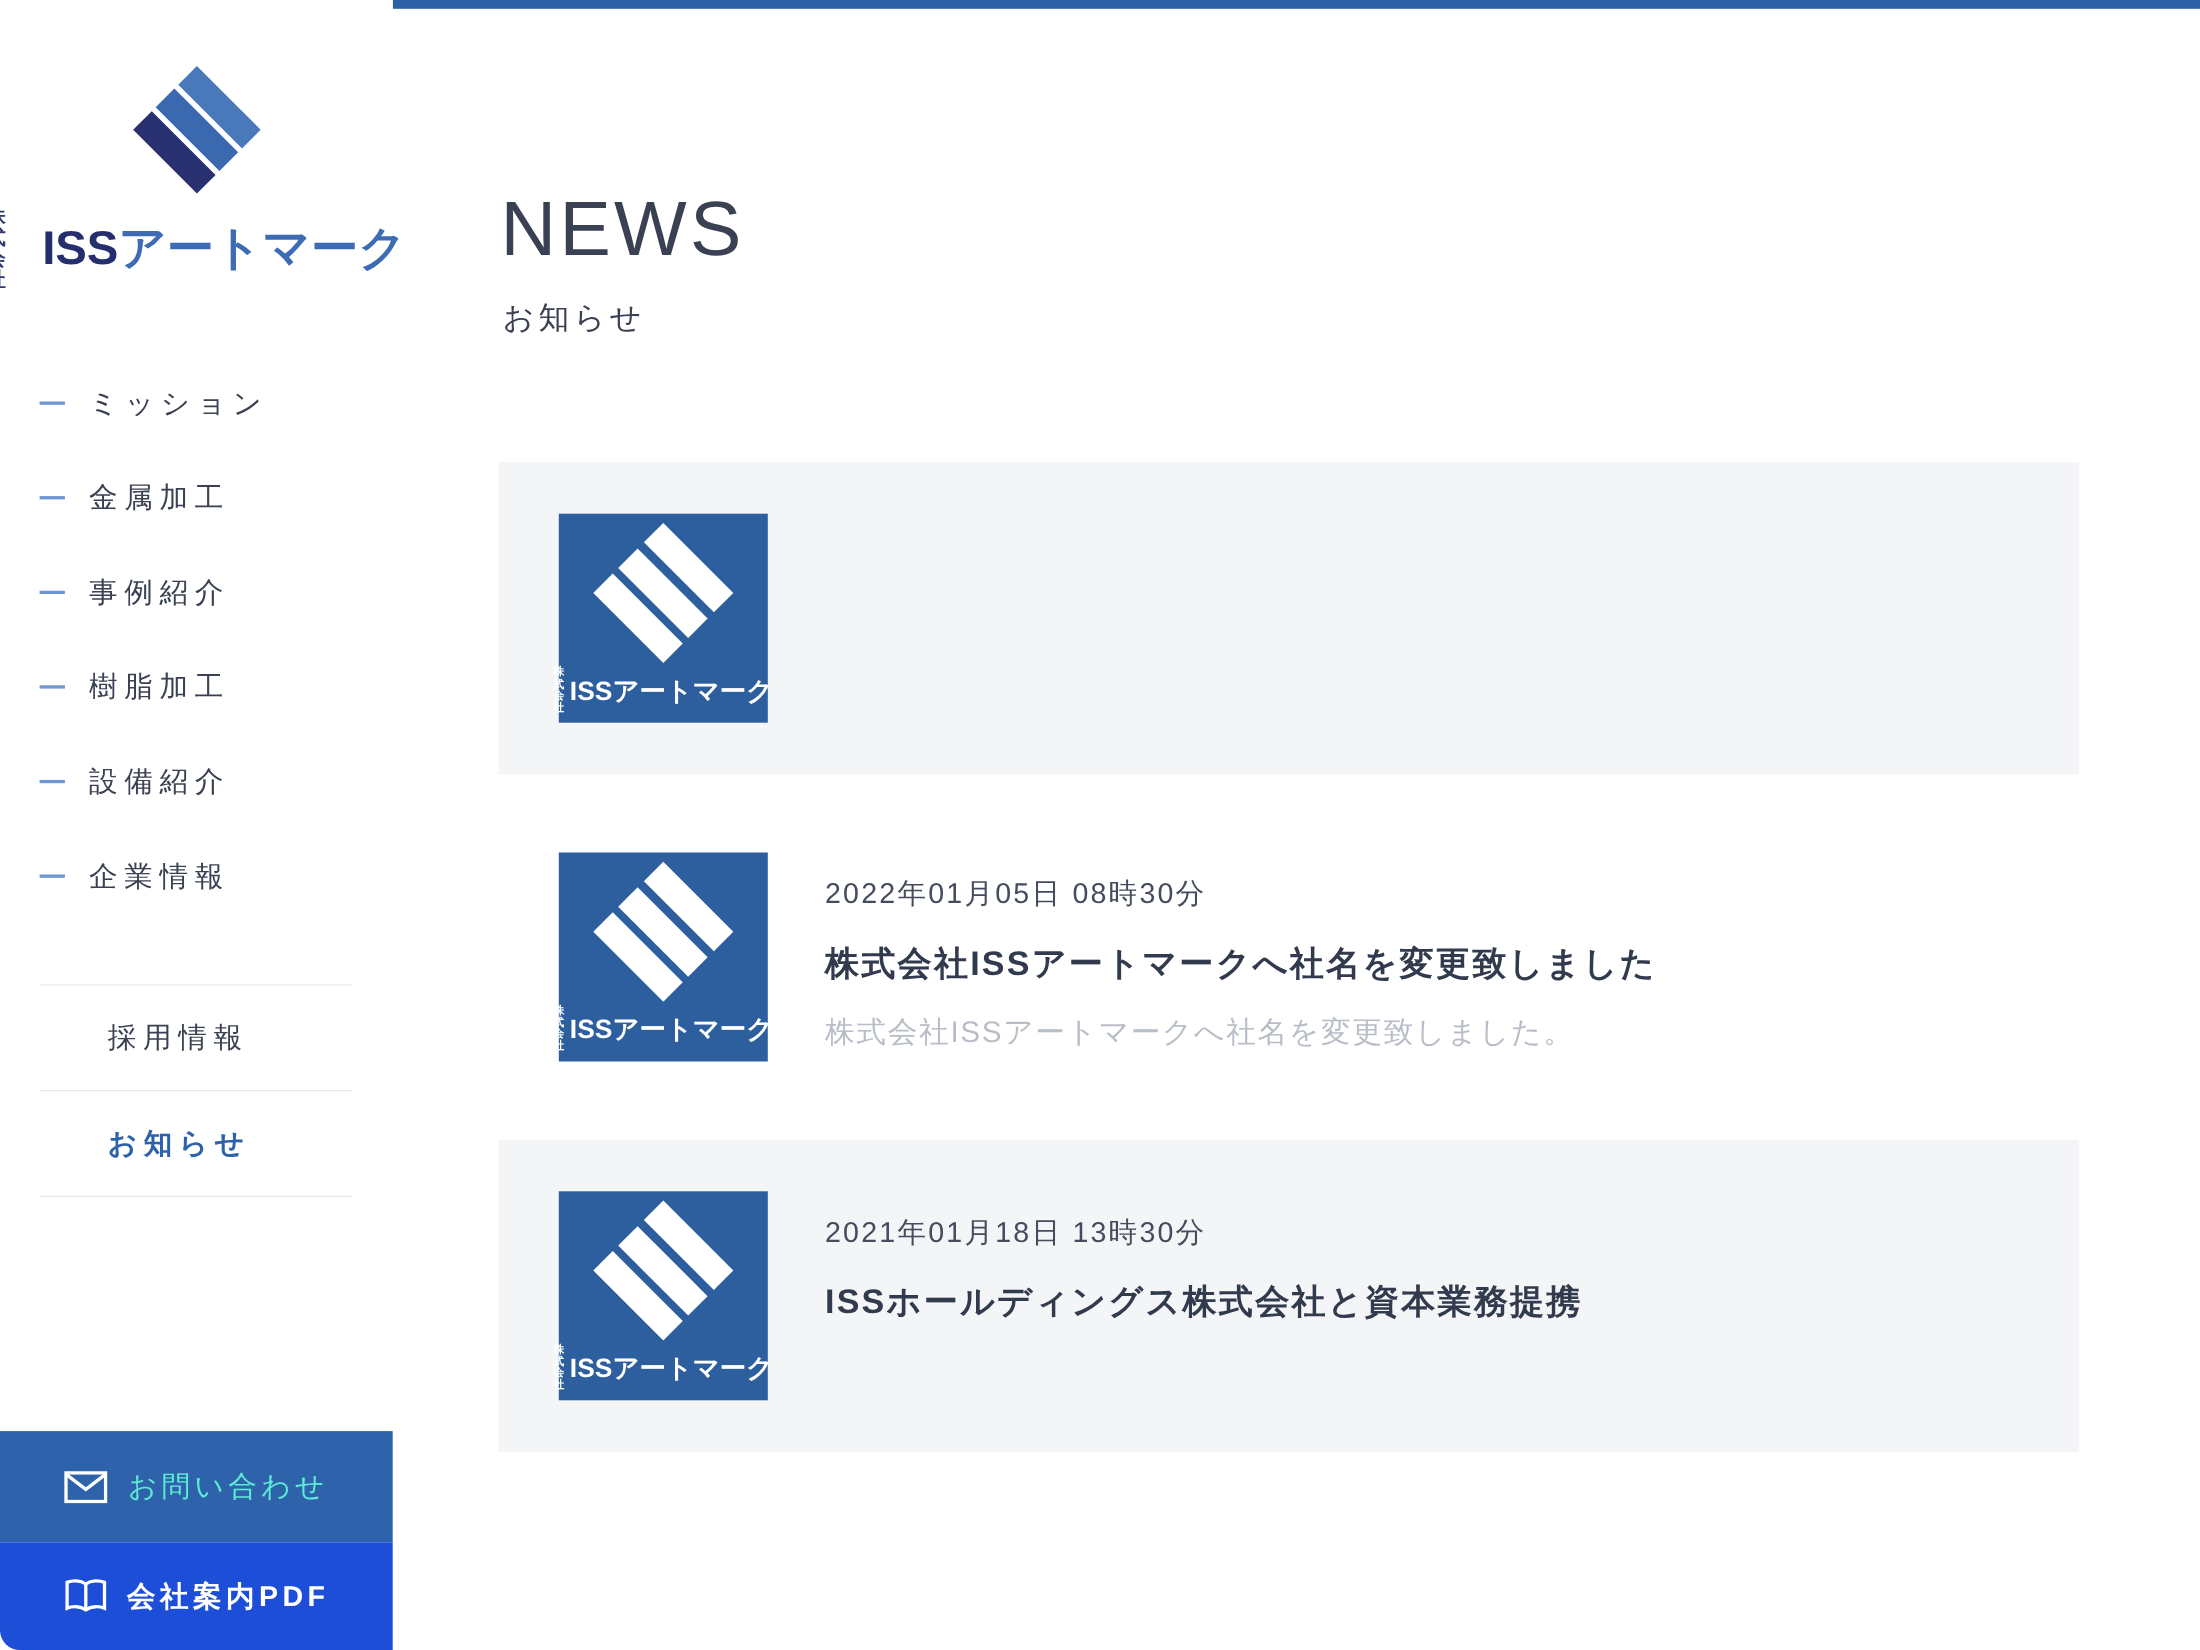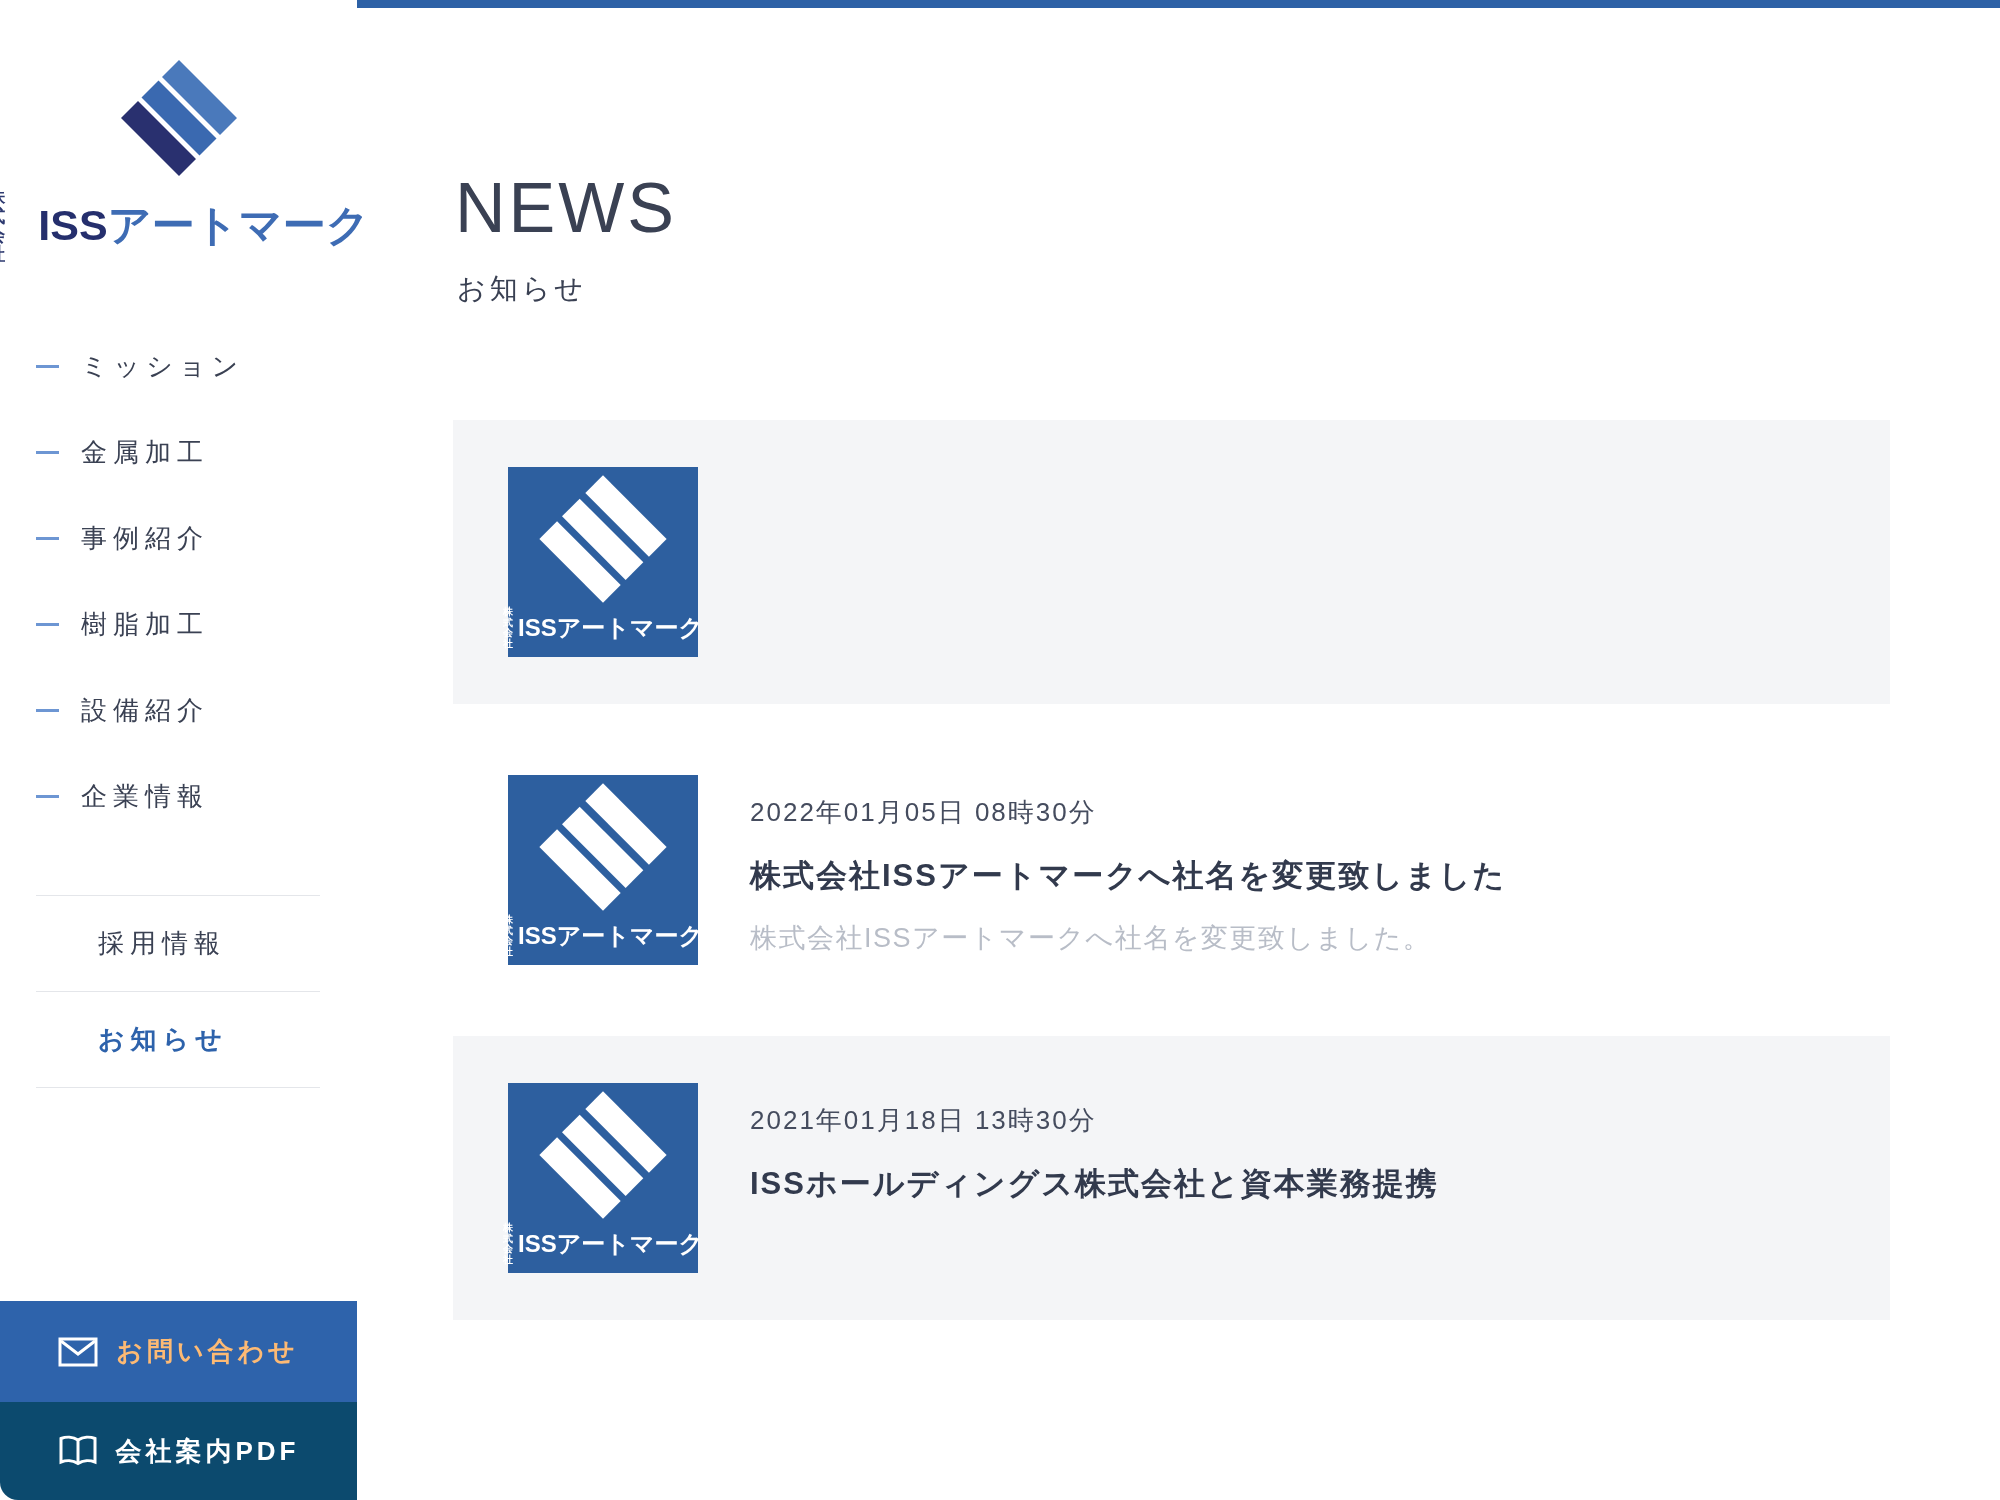--- a/index.html
+++ b/index.html
@@ -29,22 +29,22 @@
   .nav-item{height:86px;display:flex;align-items:center;cursor:pointer;}
   .nav-dash{width:23px;height:3px;background:#6d96d3;margin-left:36px;flex:0 0 auto;}
   .nav-label{margin-left:22px;font-size:26px;letter-spacing:6px;color:#3a4153;font-weight:500;}
   
   .sec-menu{position:absolute;top:895px;left:0;width:357px;}
   .sec-divider{height:1px;background:#e4e6ea;margin:0 0 0 36px;width:284px;}
   .sec-item{height:95px;display:flex;align-items:center;padding-left:62px;font-size:26px;letter-spacing:6px;color:#3a4153;font-weight:500;cursor:pointer;margin-left:36px;}
   .sec-item.active{color:#2d62ab;font-weight:bold;}
   
   .contact-btn{position:absolute;top:1301px;left:0;width:357px;height:101px;background:#2e63ab;display:flex;align-items:center;justify-content:center;gap:18px;cursor:pointer;}
-  .contact-btn span{color:#fdba74;font-size:26px;font-weight:bold;letter-spacing:4px;}
-  .pdf-btn{position:absolute;top:1402px;left:0;width:357px;height:98px;background:#0c4a6e;display:flex;align-items:center;justify-content:center;gap:18px;cursor:pointer;border-bottom-left-radius:18px;}
+  .contact-btn span{color:#5eead4;font-size:26px;font-weight:normal;letter-spacing:4px;}
+  .pdf-btn{position:absolute;top:1402px;left:0;width:357px;height:98px;background:#1d4ed8;display:flex;align-items:center;justify-content:center;gap:18px;cursor:pointer;border-bottom-left-radius:18px;}
   .pdf-btn span{color:#ffffff;font-size:26px;font-weight:bold;letter-spacing:4px;}
   
   .main{position:absolute;left:453px;top:0;width:1437px;}
   .page-title{position:absolute;top:168px;left:2px;font-size:70px;font-weight:400;letter-spacing:3px;color:#3a4153;}
   .page-subtitle{position:absolute;top:270px;left:4px;font-size:28px;font-weight:500;letter-spacing:4px;color:#3a4153;}
   .news-list{position:absolute;top:420px;left:0;width:1437px;}
   .news-item{display:flex;align-items:flex-start;padding:47px 45px 47px 55px;margin-bottom:24px;cursor:pointer;}
   .news-item.highlight{background:#f4f5f7;}
   .thumb{flex:0 0 auto;width:190px;height:190px;background:#2d5f9f;display:flex;flex-direction:column;align-items:center;justify-content:center;}
   .thumb-diamond-wrap{width:128px;height:128px;display:flex;align-items:center;justify-content:center;}

